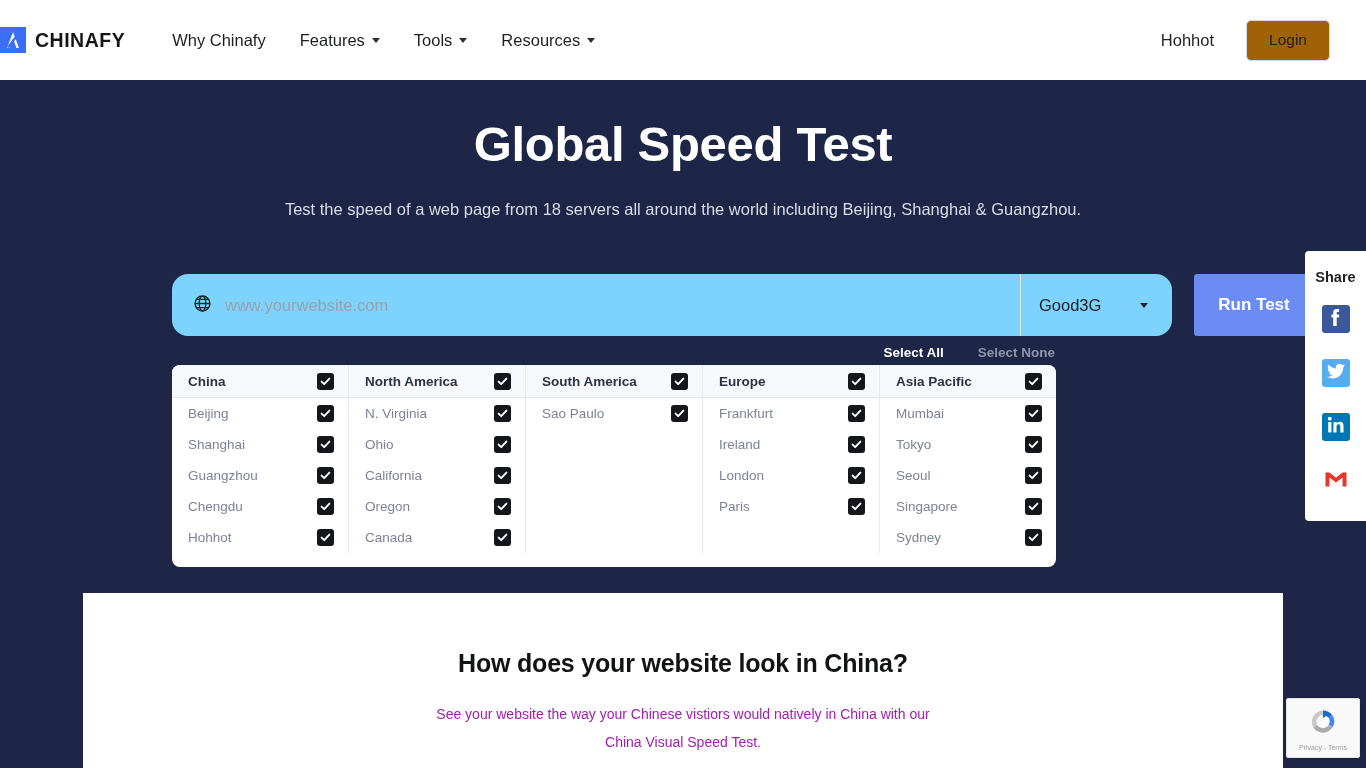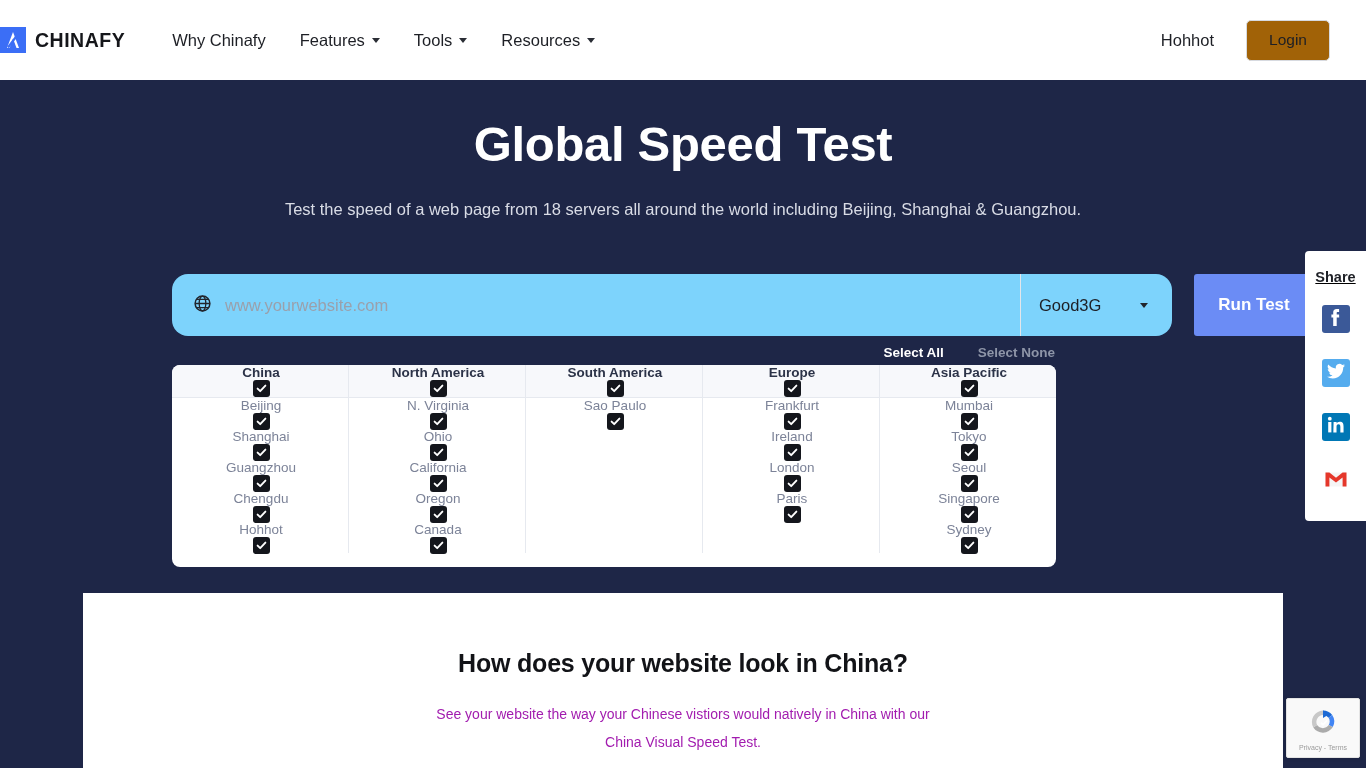--- a/index.html
+++ b/index.html
@@ -178,21 +178,21 @@
     display: flex;
   }
   .region-col {
     flex: 1;
     border-right: 1px solid #e6e9ef;
   }
   .region-col:last-child { border-right: none; }
   .cell {
     height: 31px;
     display: flex; align-items: center;
-    padding-left: 16px; padding-right: 14px; flex-direction: column;
+    padding-left: 16px; padding-right: 14px;
   }
   .cell-head {
     background: #f7f8fb;
     border-bottom: 1px solid #e6e9ef;
     height: 33px;
   }
   .cell-label {
     font-size: 13.5px;
     color: #7c8398;
     white-space: nowrap;
@@ -233,21 +233,20 @@
   }
 
   
   .share-rail {
     position: absolute; right: 0; top: 251px;
     width: 61px; height: 270px;
     background: #ffffff;
     border-radius: 4px 0 0 4px;
     display: flex; flex-direction: column; align-items: center;
     padding-top: 18px;
-    text-decoration: underline;
   }
   .share-title {
     font-size: 14.5px; font-weight: 700; color: #1d1f25;
     margin-bottom: 20px;
   }
   .share-btn {
     width: 28px; height: 28px;
     margin-bottom: 26px;
     border-radius: 3px;
     display: flex; align-items: center; justify-content: center;

